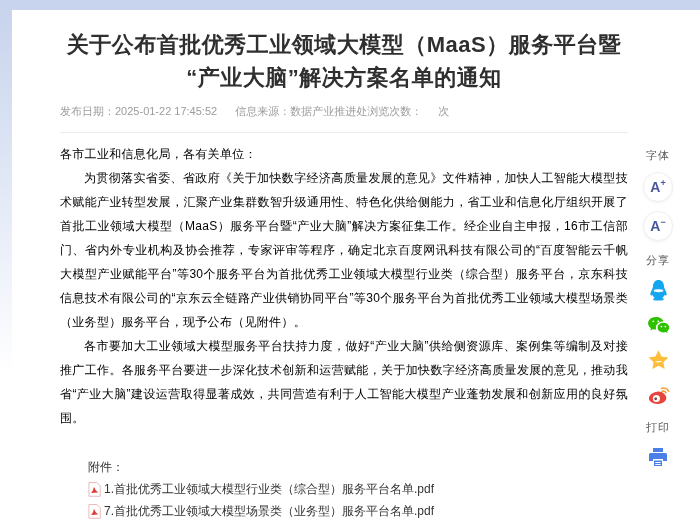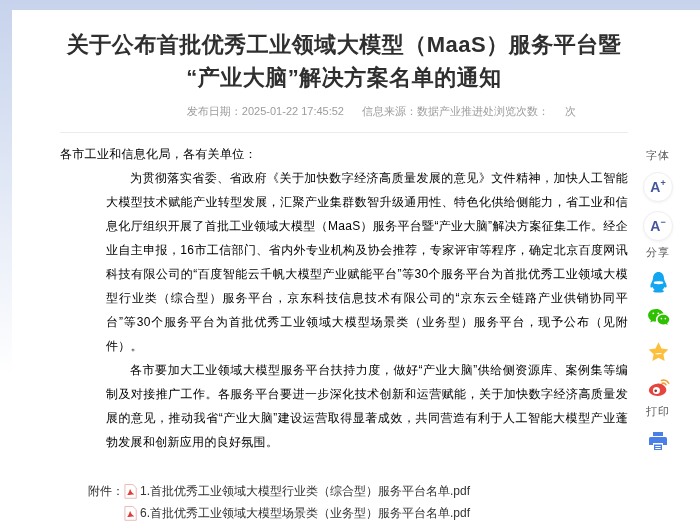--- a/index.html
+++ b/index.html
@@ -26,47 +26,48 @@
     font-size: 22px;
     line-height: 33px;
     font-weight: bold;
     color: #2f2f2f;
     letter-spacing: 0.5px;
     margin: 6px 0 10px 0;
   }
   .title .tline { display: block; white-space: nowrap; }
   .meta {
     display: flex;
-    justify-content: flex-end;
+    justify-content: flex-start;
     font-size: 11px;
     color: #9c9c9c;
     padding-right: 52px;
     margin-top: 4px;
   }
   .meta .m-sep { display: inline-block; width: 18px; }
   .meta .views-count { display: inline-block; min-width: 16px; }
   .divider {
     border: none;
     border-top: 1px solid #ececec;
     margin: 13px 0 9px 0;
   }
   .body-text p {
     font-size: 12px;
     line-height: 24px;
     color: #000000;
     letter-spacing: 0.3px;
     text-align: justify;
   }
-  .para { text-indent: 2em; margin-left: 46px; }
+  .para { text-indent: 2em; }
   
   .attachments {
     display: flex;
     margin: 26px 0 0 28px;
     font-size: 12px;
     color: #333333;
+    flex-direction: column;
   }
   .att-label { line-height: 22px; white-space: nowrap; }
   .att-list { display: flex; flex-direction: column; }
   .att-row {
     display: flex;
     align-items: center;
     gap: 3px;
     line-height: 22px;
     cursor: pointer;
     text-align: center;
@@ -109,21 +110,21 @@
     margin-top: -7px;
   }
   .sb-icon {
     width: 26px; height: 26px;
     display: flex;
     align-items: center;
     justify-content: center;
     cursor: pointer;
     margin-top: 9px;
   }
-  .gap-lg { margin-top: 4px; }
+  .gap-lg { margin-top: 12px; }
 </style>
 </head>
 <body>
 
 <div class="card">
 
   <div class="article">
     <h1 class="title">
       <span class="tline">关于公布首批优秀工业领域大模型（MaaS）服务平台暨</span>
       <span class="tline">“产业大脑”解决方案名单的通知</span>
@@ -158,21 +159,21 @@
           </span>
           <span>1.首批优秀工业领域大模型行业类（综合型）服务平台名单.pdf</span>
         </div>
         <div class="att-row">
           <span class="pdf-icon">
             <svg width="13" height="15" viewBox="0 0 14 16">
                 <path d="M1 .5h8.6L13.2 4v11.3H1z" fill="#ffffff" stroke="#e6b6b4" stroke-width="1"></path>
                 <path d="M3.6 11.2c1-.6 2-2.9 2.4-4.9.2-1 .9-1 1.1-.1.4 1.7 1.6 3.4 3.2 4.1.9.4.6 1-.3.9-1.2-.1-3.2 0-4.9.6-.9.3-1.4-.2-1.5-.6z" fill="#e23c39"></path>
               </svg>
           </span>
-          <span>6.首批优秀工业领域大模型场景类（业务型）服务平台名单.pdf</span>
+          <span>7.首批优秀工业领域大模型场景类（业务型）服务平台名单.pdf</span>
         </div>
       </div>
     </div>
 
   </div>
 
   <div class="sidebar">
     <div class="sb-label">字体</div>
 
     <div class="sb-circle">

